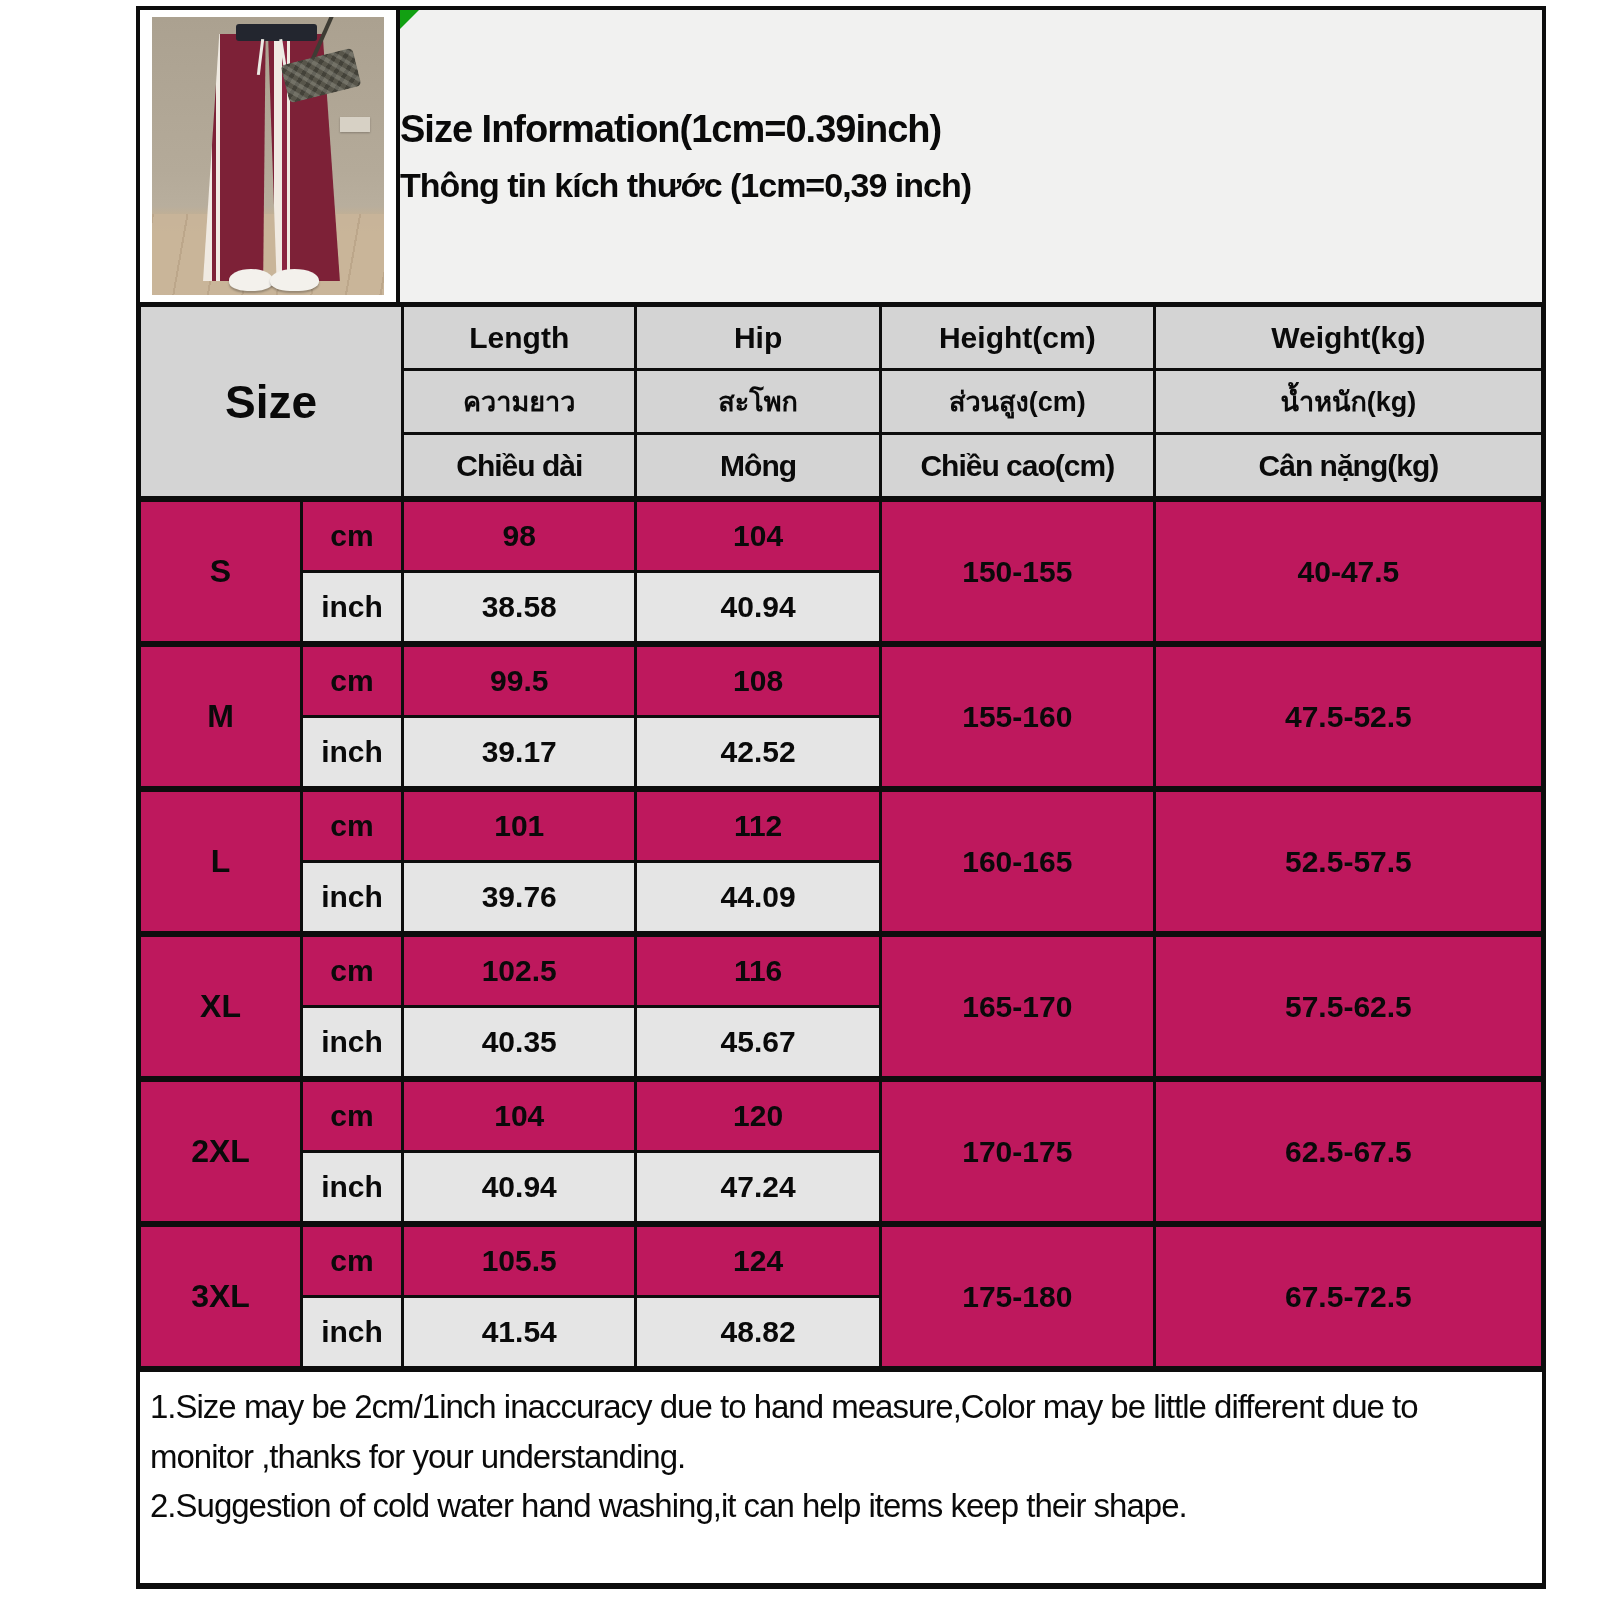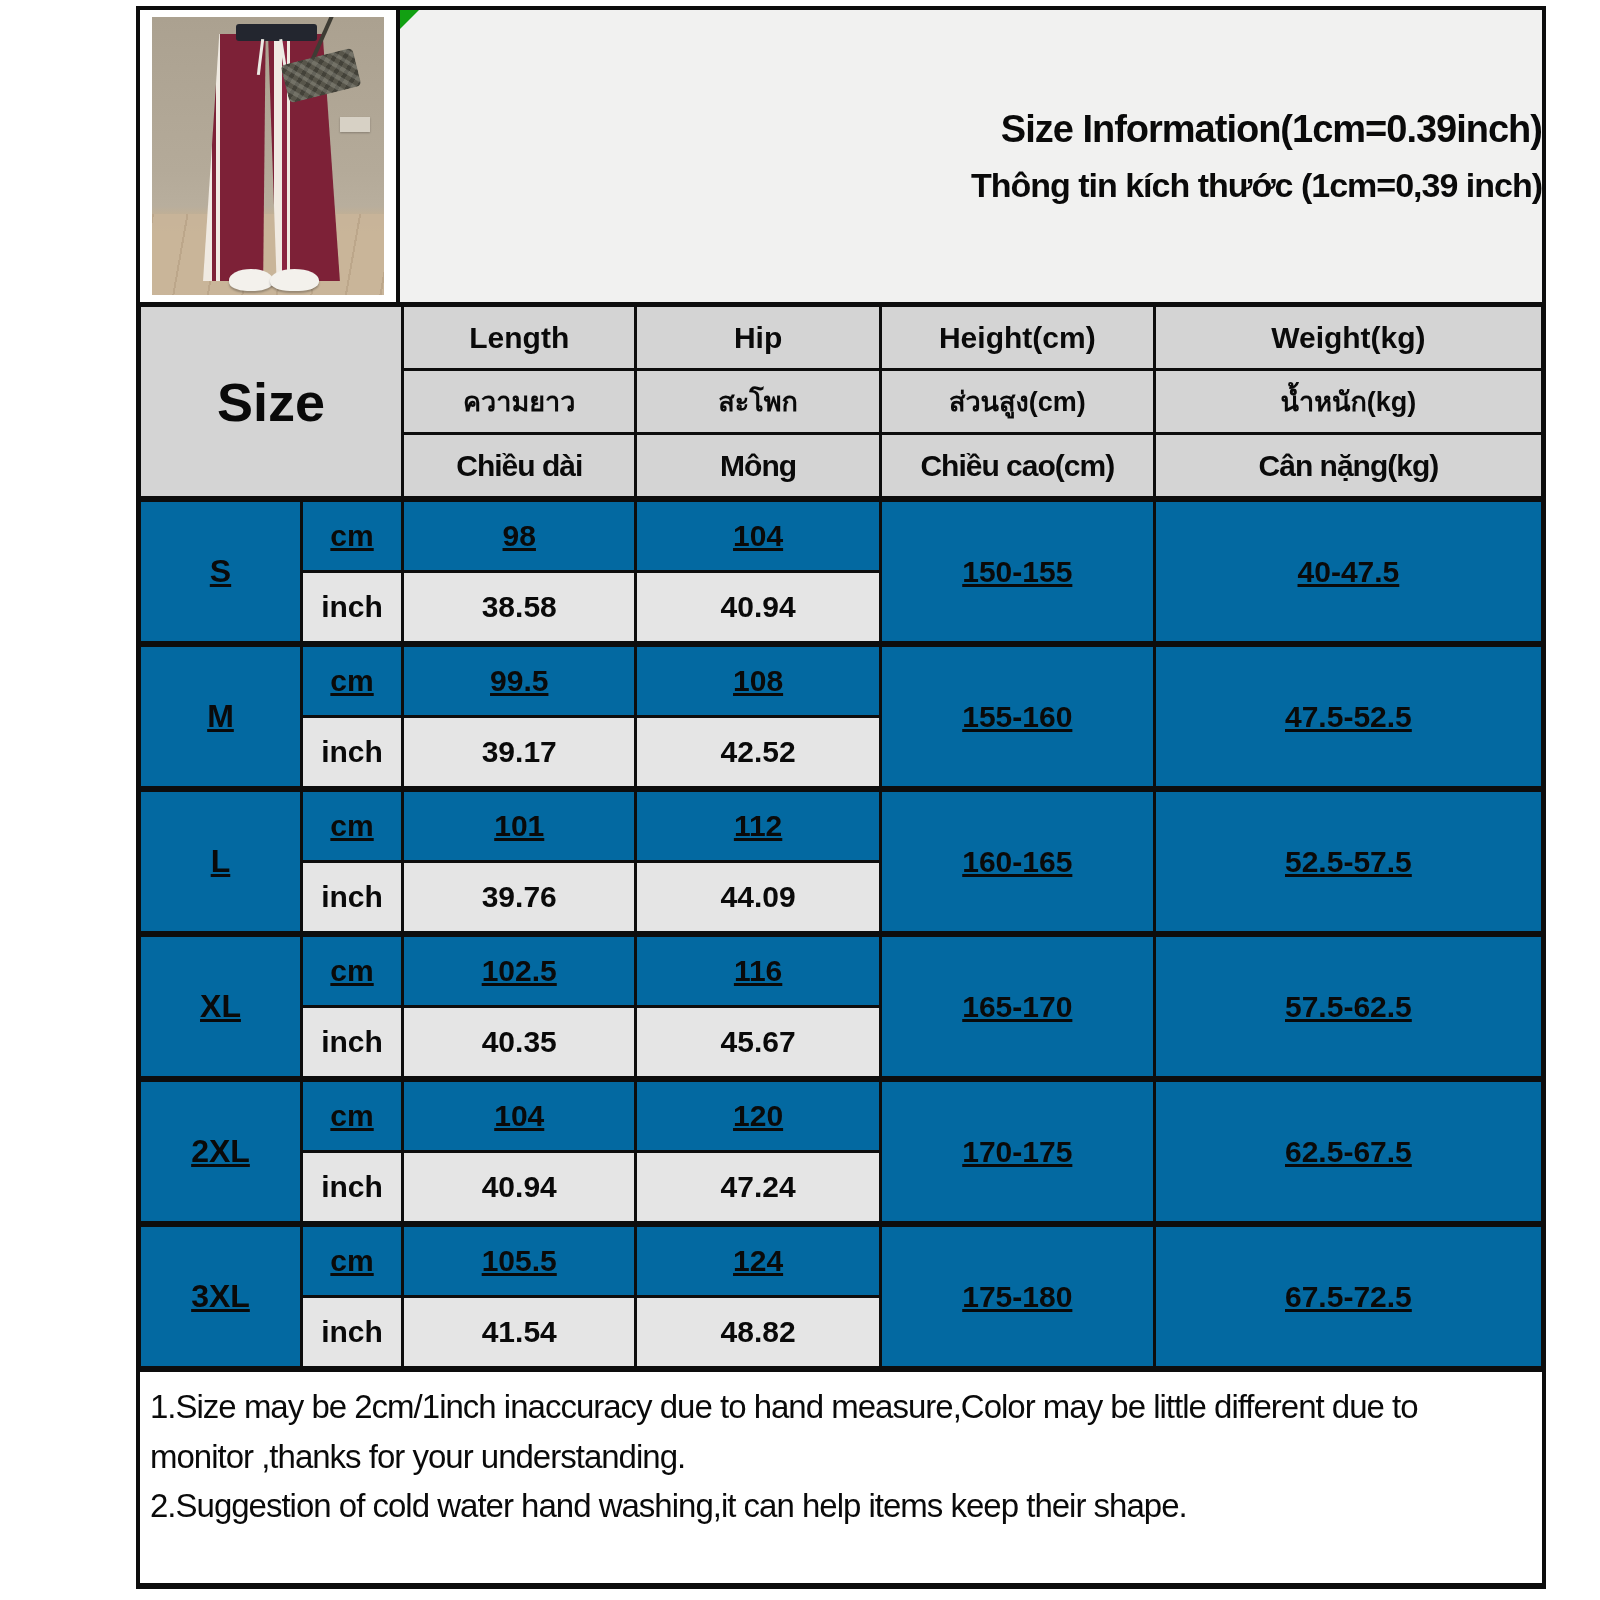--- a/index.html
+++ b/index.html
@@ -31,40 +31,40 @@
   .bag{position:absolute;left:57%;top:14%;width:32%;height:14%;border-radius:5px;transform:rotate(-14deg);
     background:#57554a;
     background-image:repeating-linear-gradient(45deg,rgba(200,200,190,.25) 0 4px,transparent 4px 9px),
                      repeating-linear-gradient(-45deg,rgba(30,30,25,.35) 0 4px,transparent 4px 9px);}
   .outlet{position:absolute;right:6%;top:36%;width:13%;height:5.5%;background:#d7d1c5;box-shadow:0 1px 2px rgba(0,0,0,.25);}
   .shoe{position:absolute;bottom:1.5%;height:8%;background:#f3f1ec;border-radius:55% 55% 45% 45%;box-shadow:0 2px 2px rgba(0,0,0,.25);}
   .shoe-left{left:33%;width:19%;}
   .shoe-right{left:51%;width:21%;}
 
   .title-cell{flex:1;box-sizing:border-box;border:4px solid #0d0d0d;margin-left:-4px;background:#f1f1f0;
-    display:flex;flex-direction:column;justify-content:center;align-items:flex-end;gap:15px;position:relative;}
+    display:flex;flex-direction:column;justify-content:center;align-items:flex-start;gap:15px;position:relative;}
   .corner-marker{position:absolute;top:0;left:0;width:19px;height:19px;background:#12a012;
     clip-path:polygon(0 0,100% 0,0 100%);}
   .title-en{font-size:38px;font-weight:bold;letter-spacing:-1px;}
   .title-th{font-size:33px;font-weight:bold;}
   .title-vi{font-size:34px;font-weight:bold;letter-spacing:-1px;}
 
   
   table.size-table{width:100%;border-collapse:collapse;margin-top:-4px;table-layout:fixed;
     border:5px solid #0d0d0d;}
   .size-table td{border:3px solid #0d0d0d;text-align:center;vertical-align:middle;
     font-weight:bold;padding:0;}
   .col1{width:11.6%;}.col2{width:7.2%;}.col3{width:16.6%;}.col4{width:17.4%;}.col5{width:19.5%;}.col6{width:27.7%;}
   .hdr td{height:61px;background:#d4d4d4;font-size:30px;}
-  .hdr .th-size{font-size:54px;background:#d4d4d4;}
+  .hdr .th-size{font-size:46px;background:#d4d4d4;}
   .hdr-th td{font-size:27px;}
   .hdr-vi td{font-size:30px;letter-spacing:-1px;}
   tbody td{height:68px;font-size:30px;}
   td.size-name{background:#dbdbdb;font-size:32px;}
-  tr.row-cm td{background:#0369a1;text-decoration:underline;}
+  tr.row-cm td{background:#be185d;}
   tr.row-inch td{background:#e5e5e5;}
   td.merged{background:#ececec;}
   tr.group-start td{border-top-width:6px;}
 
   
   .attention{box-sizing:border-box;border:4px solid #0d0d0d;border-bottom-width:6px;margin-top:-3px;
     background:#ffffff;padding:10px 14px 52px 10px;font-size:33px;letter-spacing:-1px;line-height:1.5;}
 </style>
 </head>
 <body>

